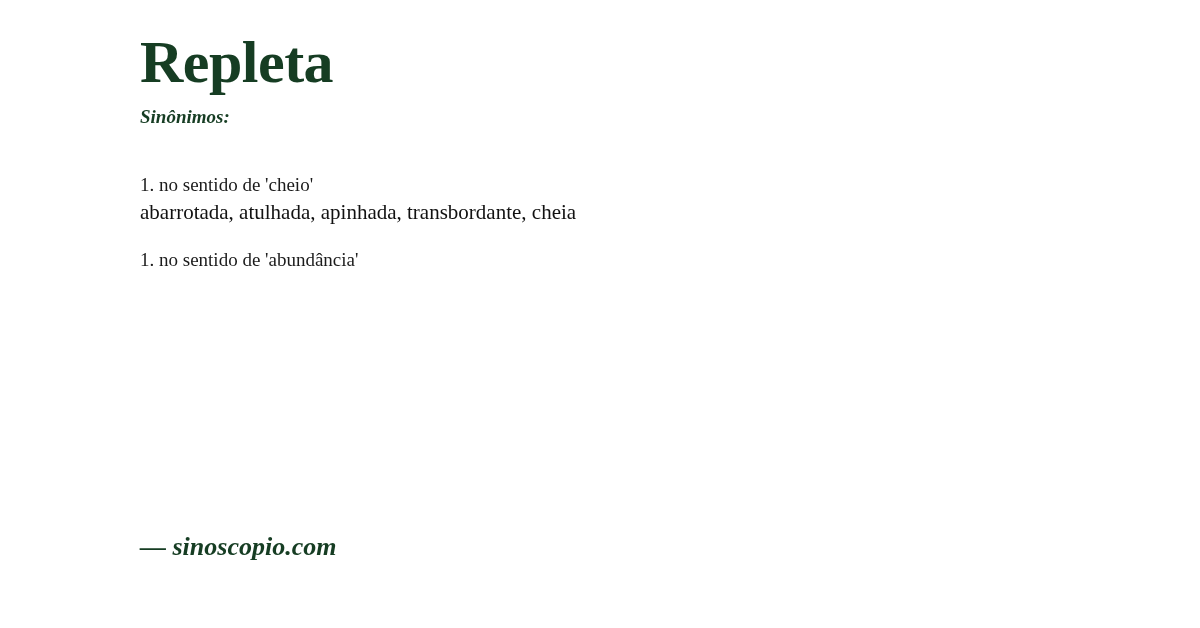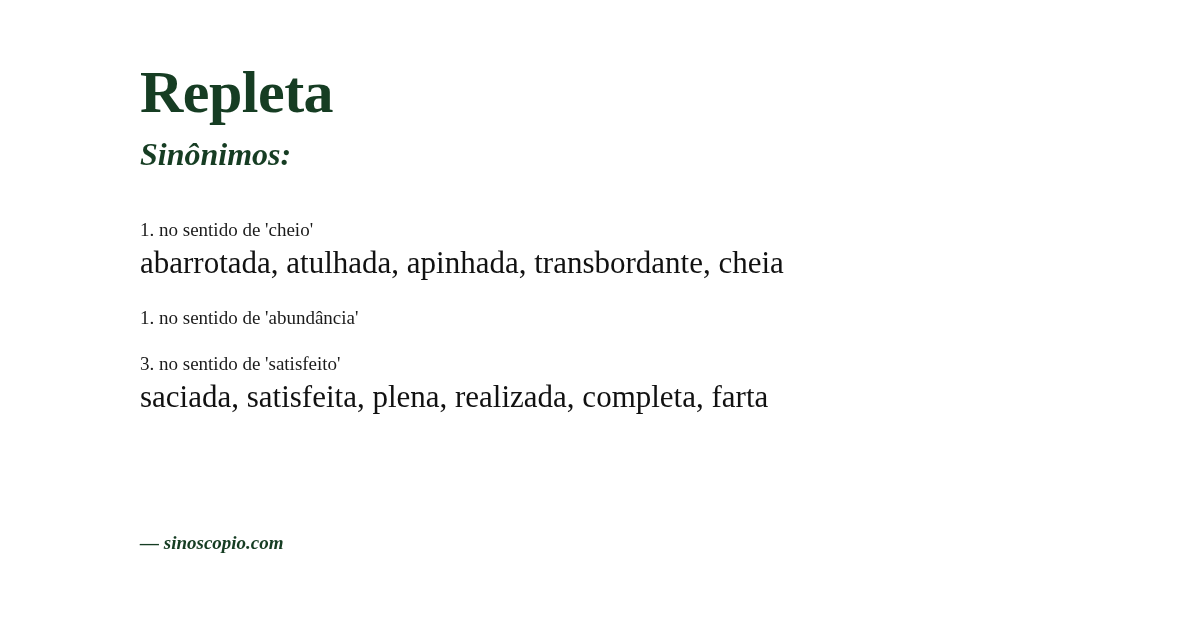--- a/index.html
+++ b/index.html
@@ -20,60 +20,60 @@
     box-sizing: border-box;
     padding: 0 140px;
   }
   .title {
     font-family: "Liberation Serif", serif;
     font-weight: bold;
     font-size: 60px;
     line-height: 1.0;
     color: #163d23;
     margin: 0;
-    padding-top: 62px;
+    padding-top: 32px;
     letter-spacing: -0.5px;
   }
   .subtitle {
     font-family: "Liberation Serif", serif;
     font-weight: bold;
     font-style: italic;
-    font-size: 32px;
+    font-size: 19px;
     color: #163d23;
     margin: 0;
     padding-top: 14px;
   }
   .senses {
     margin-top: 46px;
   }
   .sense {
     margin-bottom: 24px;
   }
   .sense-label {
     font-family: "Liberation Serif", serif;
     font-size: 19px;
     color: #1b1b1b;
     margin: 0 0 2px 0;
     line-height: 1.2;
   }
   .sense-words {
     font-family: "Liberation Serif", serif;
-    font-size: 31px;
+    font-size: 21px;
     color: #111111;
     margin: 0;
     line-height: 1.25;
   }
   .footer {
     position: absolute;
     left: 140px;
     top: 532px;
     font-family: "Liberation Serif", serif;
     font-style: italic;
     font-weight: bold;
-    font-size: 19px;
+    font-size: 26px;
     color: #163d23;
     white-space: nowrap;
   }
 </style>
 </head>
 <body>
 
 <div class="page">
 
   <h1 class="title">Repleta</h1>
@@ -84,22 +84,18 @@
 
     <div class="sense">
       <p class="sense-label">1. no sentido de 'cheio'</p>
       <p class="sense-words">abarrotada, atulhada, apinhada, transbordante, cheia</p>
     </div>
 
     <div class="sense">
       <p class="sense-label">1. no sentido de 'abundância'</p>
     </div>
 
-    <div class="sense">
-      <p class="sense-label">3. no sentido de 'satisfeito'</p>
-      <p class="sense-words">saciada, satisfeita, plena, realizada, completa, farta</p>
-    </div>
 
   </div>
 
   <div class="footer">— sinoscopio.com</div>
 
 </div>
 
 </body></html>

